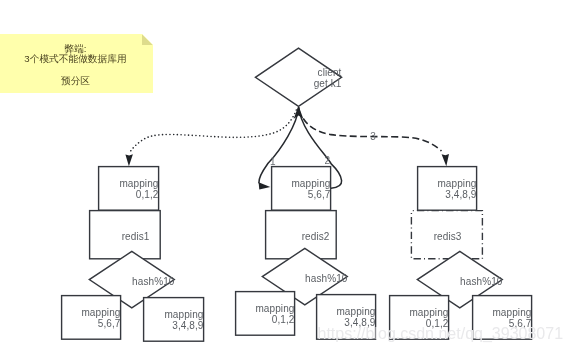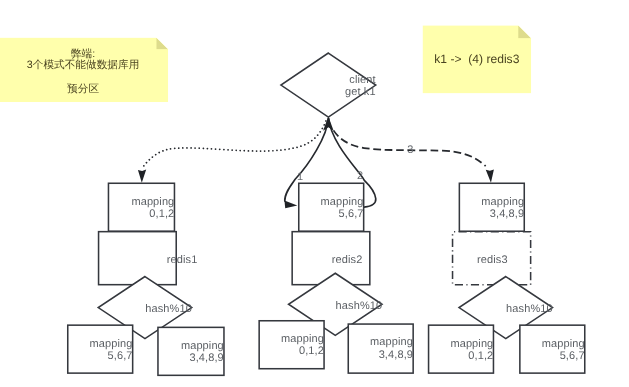--- a/index.html
+++ b/index.html
@@ -80,44 +80,39 @@
 
   <div class="note" style="left:-11px;top:34px;width:164px;height:59px;
               clip-path:polygon(0 0, 153px 0, 164px 11px, 164px 59px, 0 59px);">
     <div class="fold" style="left:153px;width:11px;height:11px;
                 clip-path:polygon(0 0, 11px 11px, 0 11px);"></div>
     <div class="txt" style="top:8.5px;font-size:9.7px;left:9px;right:0;">弊端:</div>
     <div class="txt" style="top:18.5px;font-size:9.7px;left:9px;right:0;">3个模式不能做数据库用</div>
     <div class="txt" style="top:40.8px;font-size:9.7px;left:9px;right:0;">预分区</div>
   </div>
 
-  <div class="note" style="left:384px;top:23px;width:99px;height:62px;
-              clip-path:polygon(0 0, 87px 0, 99px 12px, 99px 62px, 0 62px);">
-    <div class="fold" style="left:87px;width:12px;height:12px;
-                clip-path:polygon(0 0, 12px 12px, 0 12px);"></div>
-    <div class="txt" style="top:24.5px;font-size:11px;color:#4a4320;">k1 -&gt;  (4) redis3</div>
-  </div>
 
   <div class="nl" style="left:255.5px;top:66.5px;width:86px;"><span>client</span><br><span>get k1</span></div>
 
   <div class="nl" style="left:98.5px;top:177.5px;width:60px;"><span>mapping</span><br><span>0,1,2</span></div>
-  <div class="nl" style="left:89.5px;top:230.5px;width:60px;padding-left:30px;">redis1</div>
+  <div class="nl" style="left:89.5px;top:230.5px;width:60px;">redis1</div>
   <div class="nl" style="left:89.5px;top:276px;width:85px;">hash%10</div>
   <div class="nl" style="left:61.5px;top:306.5px;width:59px;"><span>mapping</span><br><span>5,6,7</span></div>
   <div class="nl" style="left:143.5px;top:308.5px;width:60px;"><span>mapping</span><br><span>3,4,8,9</span></div>
 
   <div class="nl" style="left:271.5px;top:177.5px;width:59px;"><span>mapping</span><br><span>5,6,7</span></div>
   <div class="nl" style="left:259px;top:230.5px;width:70.5px;">redis2</div>
   <div class="nl" style="left:262.5px;top:273px;width:85px;">hash%10</div>
   <div class="nl" style="left:235.5px;top:302.5px;width:59px;"><span>mapping</span><br><span>0,1,2</span></div>
   <div class="nl" style="left:316.5px;top:305.5px;width:59px;"><span>mapping</span><br><span>3,4,8,9</span></div>
 
   <div class="nl" style="left:417.5px;top:177.5px;width:59px;"><span>mapping</span><br><span>3,4,8,9</span></div>
   <div class="nl" style="left:411.5px;top:230.5px;width:50px;">redis3</div>
   <div class="nl" style="left:417.5px;top:276px;width:85px;">hash%10</div>
   <div class="nl" style="left:389.5px;top:306.5px;width:59px;"><span>mapping</span><br><span>0,1,2</span></div>
   <div class="nl" style="left:472.5px;top:306.5px;width:59px;"><span>mapping</span><br><span>5,6,7</span></div>
 
   <div class="elab" style="left:270px;top:156.5px;">1</div>
   <div class="elab" style="left:324.6px;top:155.6px;">2</div>
   <div class="elab" style="left:370.2px;top:132px;">3</div>
 
+  <div class="wm" style="left:317.5px;top:326px;">https://blog.csdn.net/qq_39308071</div>
 </div>
 
 </body></html>

